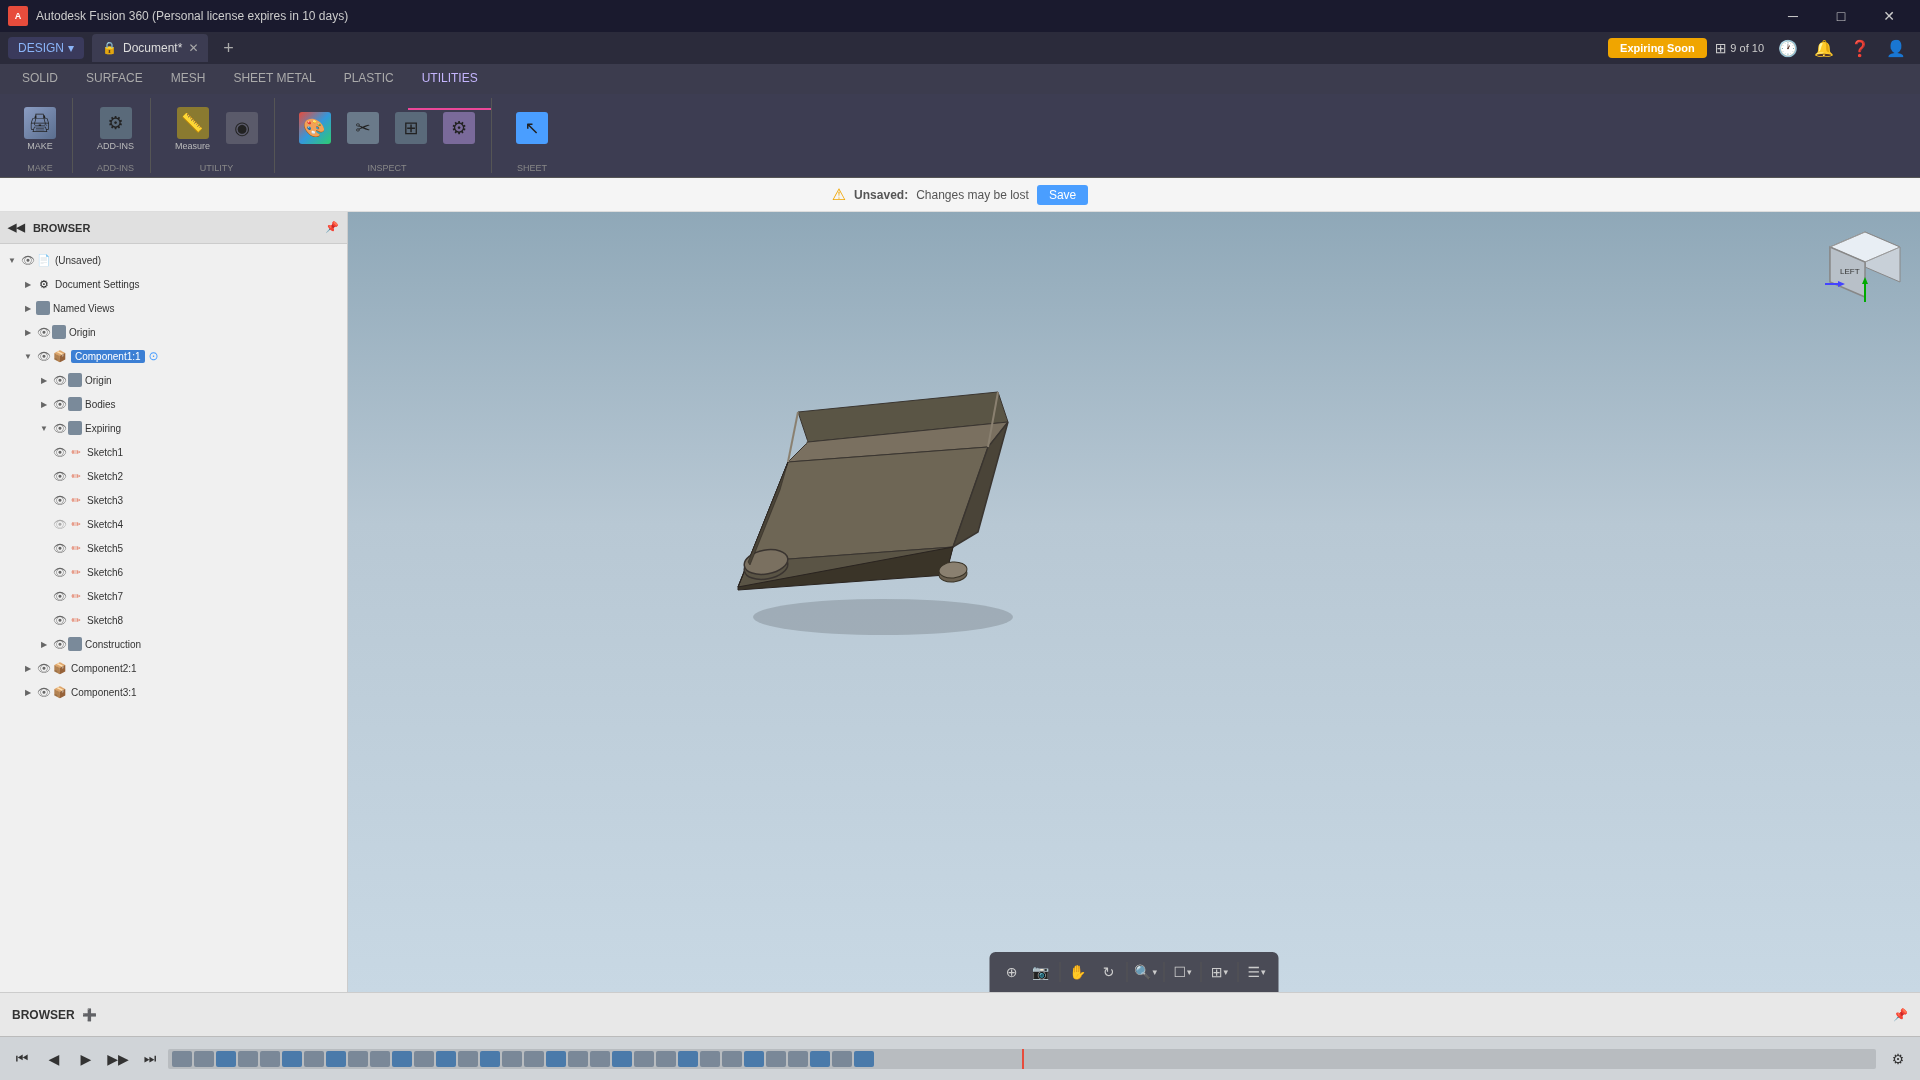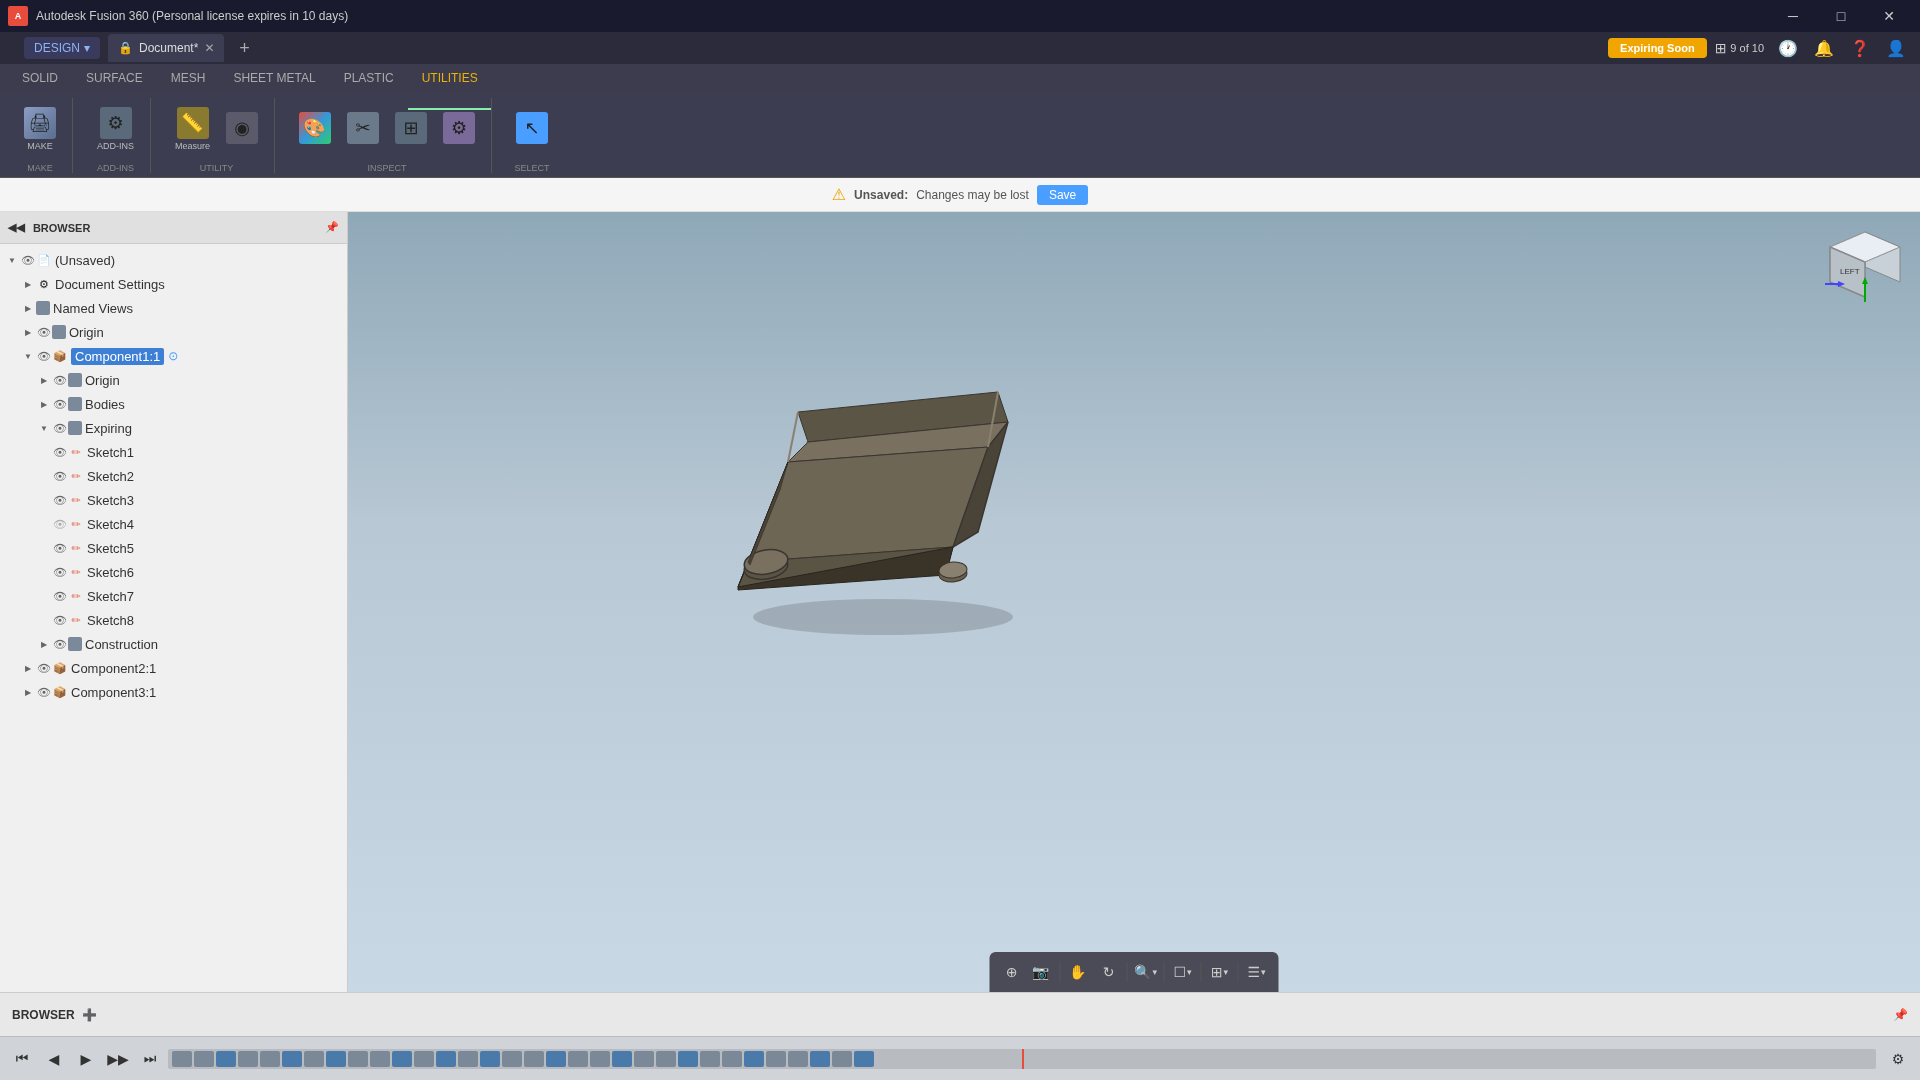--- a/index.html
+++ b/index.html
@@ -39,32 +39,32 @@
       cursor: pointer; font-size: 14px; color: #ccc;
     }
     #design-btn {
       background: #3a3a5c;
       color: #8ab4f8;
       border: none;
       padding: 4px 10px;
       border-radius: 4px;
       cursor: pointer;
       font-size: 12px;
-      display: flex; align-items: center; gap: 4px; margin-left: 16px;
+      display: flex; align-items: center; gap: 4px;
     }
     .tab-item {
       padding: 23px 14px;
       color: #aaa;
       cursor: pointer;
       font-size: 12px;
       border-bottom: 2px solid transparent;
     }
     .tab-item.active {
-      color: #eab308;
-      border-bottom: 2px solid #86efac;
+      color: #c4b5fd;
+      border-bottom: 2px solid #ec4899;
     }
 
     
     #ribbon {
       height: 84px;
       background: #3d3d52;
       display: flex;
       align-items: stretch;
       border-bottom: 1px solid #555;
       padding: 4px 8px;
@@ -189,21 +189,21 @@
       flex-shrink: 0;
     }
     .tree-icon {
       width: 16px; height: 16px;
       display: flex; align-items: center; justify-content: center;
       font-size: 11px;
       flex-shrink: 0;
       margin-right: 3px;
     }
     .tree-label {
-      font-size: 13px;
+      font-size: 10px;
       color: #333;
     }
     .tree-label.highlighted {
       background: #3c7fd4;
       color: white;
       padding: 1px 4px;
       border-radius: 2px;
     }
     .indent-1 { padding-left: 8px; }
     .indent-2 { padding-left: 24px; }
@@ -452,21 +452,21 @@
     </div>
     <div class="ribbon-section-label">INSPECT</div>
   </div>
 
   <div class="ribbon-section">
     <div class="ribbon-items-row">
       <div class="ribbon-item active">
         <div class="ri-icon" style="background:#4a9eff;">↖</div>
       </div>
     </div>
-    <div class="ribbon-section-label">SELECT</div>
+    <div class="ribbon-section-label">SHEET</div>
   </div>
 </div>
 
 <div id="unsaved-bar">
   <span class="warning-icon">⚠</span>
   <strong>Unsaved:</strong>
   <span>Changes may be lost</span>
   <button class="save-btn">Save</button>
 </div>
 

